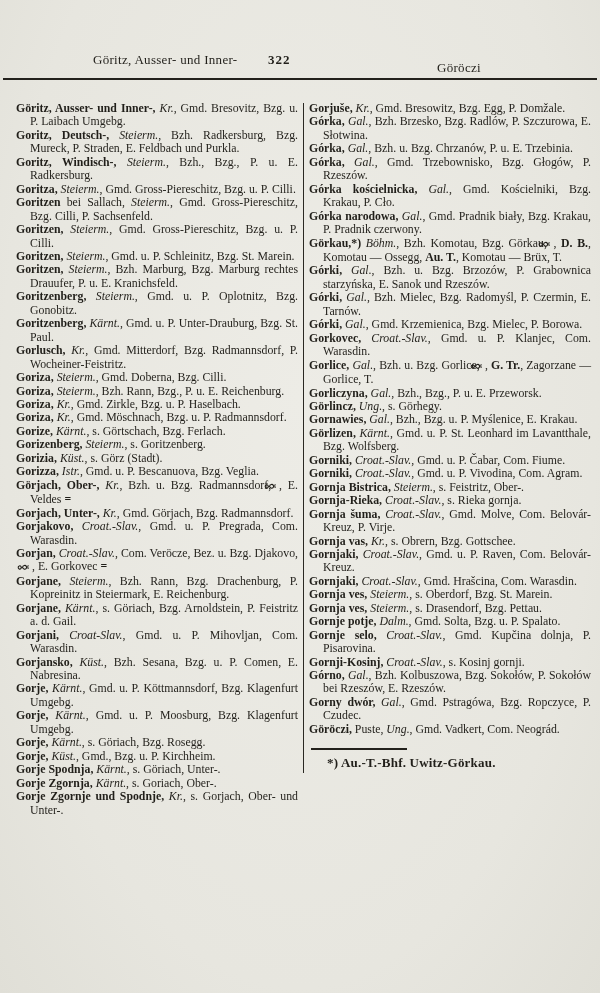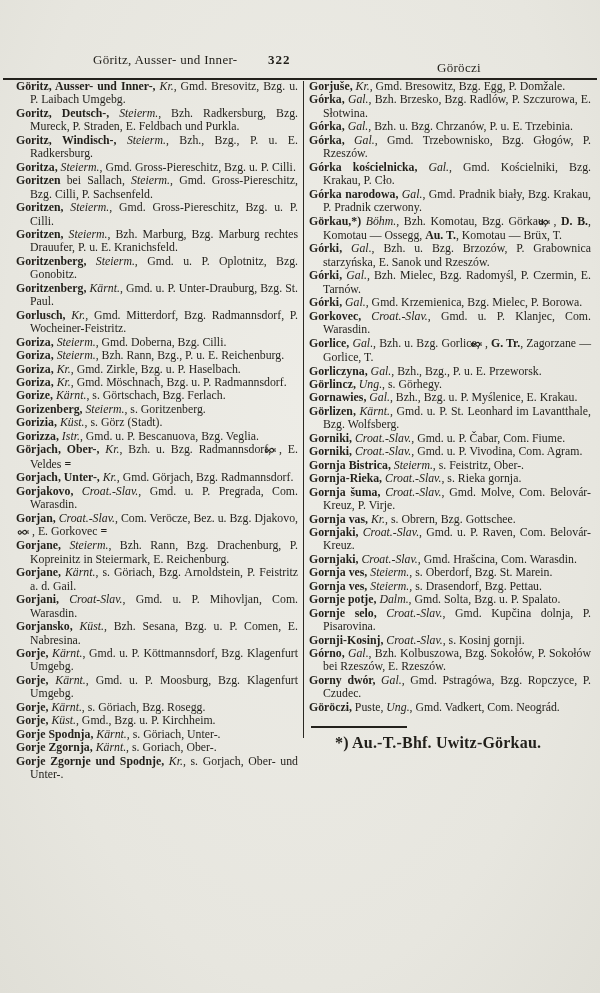--- a/index.html
+++ b/index.html
@@ -11,32 +11,32 @@
     color:#211f1a;
     font-family:"Liberation Serif","DejaVu Serif",serif;
     overflow:hidden;
     box-sizing:border-box;
   }
   .header{position:relative;height:22px;padding-top:52px;font-size:13px;}
   .header .h-left{position:absolute;left:93px;top:52px;letter-spacing:.3px;}
   .header .h-center{position:absolute;left:268px;top:52px;font-weight:700;letter-spacing:1px;}
   .header .h-right{position:absolute;left:437px;top:60px;letter-spacing:.3px;text-align:right;}
   .header-rule{margin:4px 3px 0 3px;border-top:2px solid #23211c;height:0;}
-  .columns{display:flex;align-items:stretch;padding:0 0 0 16px;}
+  .columns{display:flex;align-items:stretch;padding:22px 0 0 16px;}
   .col{width:282px;font-size:11.8px;line-height:13.45px;}
   .col-divider{width:1px;background:#2a2822;margin:1px 5px 44px 5px;}
   .entry{margin:0;padding-left:14px;text-indent:-14px;text-align:justify;}
   .entry .b{font-weight:700;}
   .entry .i{font-style:italic;}
   .horn{display:inline-block;vertical-align:-1px;margin:0 1px;}
   .horn svg{display:inline-block;}
   .tg{font-weight:700;letter-spacing:-1px;}
   .footnote{margin-top:12px;}
   .footnote-rule{width:96px;border-top:2px solid #23211c;height:0;margin:0 0 6px 2px;}
-  .fn-text{margin:8px;font-size:16px;line-height:13.4px;padding-left:18px;font-weight:700;letter-spacing:.2px;}
+  .fn-text{margin:0;font-size:13px;line-height:13.4px;padding-left:18px;font-weight:700;letter-spacing:.2px;}
 </style>
 </head>
 <body>
 
 <div class="page">
 
   <div class="header">
     <span class="h-left">Göritz, Ausser- und Inner-</span>
     <span class="h-center">322</span>
     <span class="h-right">Göröczi</span>
@@ -45,20 +45,21 @@
   <div class="header-rule"></div>
 
   <div class="columns">
     <div class="col">
         <p class="entry"><span class="b">Göritz, Ausser- und Inner-, </span><span class="i">Kr.</span><span class="r">, Gmd. Bresovitz, Bzg. u. P. Laibach Umgebg.</span></p>
         <p class="entry"><span class="b">Goritz, Deutsch-, </span><span class="i">Steierm.</span><span class="r">, Bzh. Radkersburg, Bzg. Mureck, P. Straden, E. Feldbach und Purkla.</span></p>
         <p class="entry"><span class="b">Goritz, Windisch-, </span><span class="i">Steierm.</span><span class="r">, Bzh., Bzg., P. u. E. Radkersburg.</span></p>
         <p class="entry"><span class="b">Goritza, </span><span class="i">Steierm.</span><span class="r">, Gmd. Gross-Piereschitz, Bzg. u. P. Cilli.</span></p>
         <p class="entry"><span class="b">Goritzen</span><span class="r"> bei Sallach, </span><span class="i">Steierm.</span><span class="r">, Gmd. Gross-Piereschitz, Bzg. Cilli, P. Sachsenfeld.</span></p>
         <p class="entry"><span class="b">Goritzen, </span><span class="i">Steierm.</span><span class="r">, Gmd. Gross-Piereschitz, Bzg. u. P. Cilli.</span></p>
+        <p class="entry"><span class="b">Goritzen, </span><span class="i">Steierm.</span><span class="r">, Gmd. u. P. Schleinitz, Bzg. St. Marein.</span></p>
         <p class="entry"><span class="b">Goritzen, </span><span class="i">Steierm.</span><span class="r">, Bzh. Marburg, Bzg. Marburg rechtes Drauufer, P. u. E. Kranichsfeld.</span></p>
         <p class="entry"><span class="b">Goritzenberg, </span><span class="i">Steierm.</span><span class="r">, Gmd. u. P. Oplotnitz, Bzg. Gonobitz.</span></p>
         <p class="entry"><span class="b">Goritzenberg, </span><span class="i">Kärnt.</span><span class="r">, Gmd. u. P. Unter-Drauburg, Bzg. St. Paul.</span></p>
         <p class="entry"><span class="b">Gorlusch, </span><span class="i">Kr.</span><span class="r">, Gmd. Mitterdorf, Bzg. Radmannsdorf, P. Wocheiner-Feistritz.</span></p>
         <p class="entry"><span class="b">Goriza, </span><span class="i">Steierm.</span><span class="r">, Gmd. Doberna, Bzg. Cilli.</span></p>
         <p class="entry"><span class="b">Goriza, </span><span class="i">Steierm.</span><span class="r">, Bzh. Rann, Bzg., P. u. E. Reichenburg.</span></p>
         <p class="entry"><span class="b">Goriza, </span><span class="i">Kr.</span><span class="r">, Gmd. Zirkle, Bzg. u. P. Haselbach.</span></p>
         <p class="entry"><span class="b">Goriza, </span><span class="i">Kr.</span><span class="r">, Gmd. Möschnach, Bzg. u. P. Radmannsdorf.</span></p>
         <p class="entry"><span class="b">Gorize, </span><span class="i">Kärnt.</span><span class="r">, s. Görtschach, Bzg. Ferlach.</span></p>
         <p class="entry"><span class="b">Gorizenberg, </span><span class="i">Steierm.</span><span class="r">, s. Goritzenberg.</span></p>

